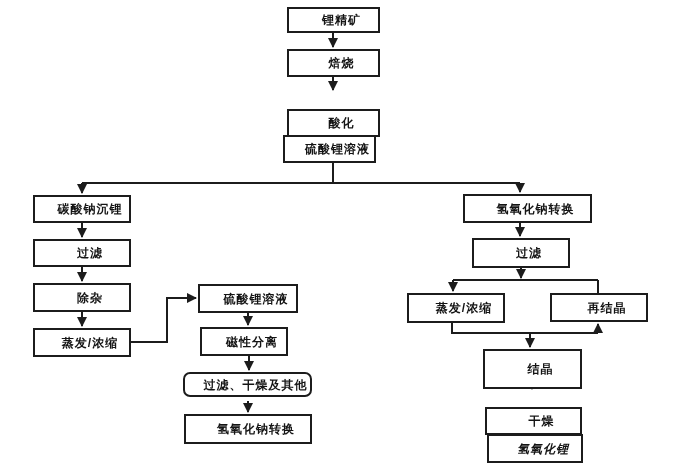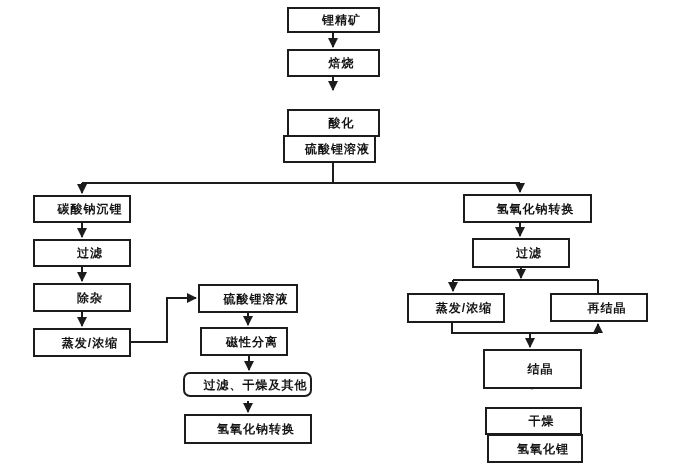--- a/index.html
+++ b/index.html
@@ -90,15 +90,15 @@
   <div class="node" style="left:200px; top:327px; width:88px; height:29px;">磁性分离</div>
   <div class="node" style="left:183px; top:372px; width:129px; height:25px;border-radius:7px;">过滤、干燥及其他</div>
   <div class="node" style="left:184px; top:414px; width:128px; height:30px;">氢氧化钠转换</div>
 
   <div class="node" style="left:463px; top:194px; width:129px; height:29px;">氢氧化钠转换</div>
   <div class="node" style="left:472px; top:238px; width:98px; height:30px;">过滤</div>
   <div class="node" style="left:407px; top:293px; width:98px; height:30px;">蒸发/浓缩</div>
   <div class="node" style="left:550px; top:293px; width:98px; height:29px;">再结晶</div>
   <div class="node" style="left:483px; top:349px; width:99px; height:40px;">结晶</div>
   <div class="node" style="left:485px; top:391px; width:97px; height:28px;margin-top:16px;">干燥</div>
-  <div class="node" style="left:487px; top:434px; width:96px; height:29px;">氢氧化锂</div>
+  <div class="node" style="left:487px; top:434px; width:96px; height:29px;font-style:italic;">氢氧化锂</div>
 
 </div>
 
 </body></html>

